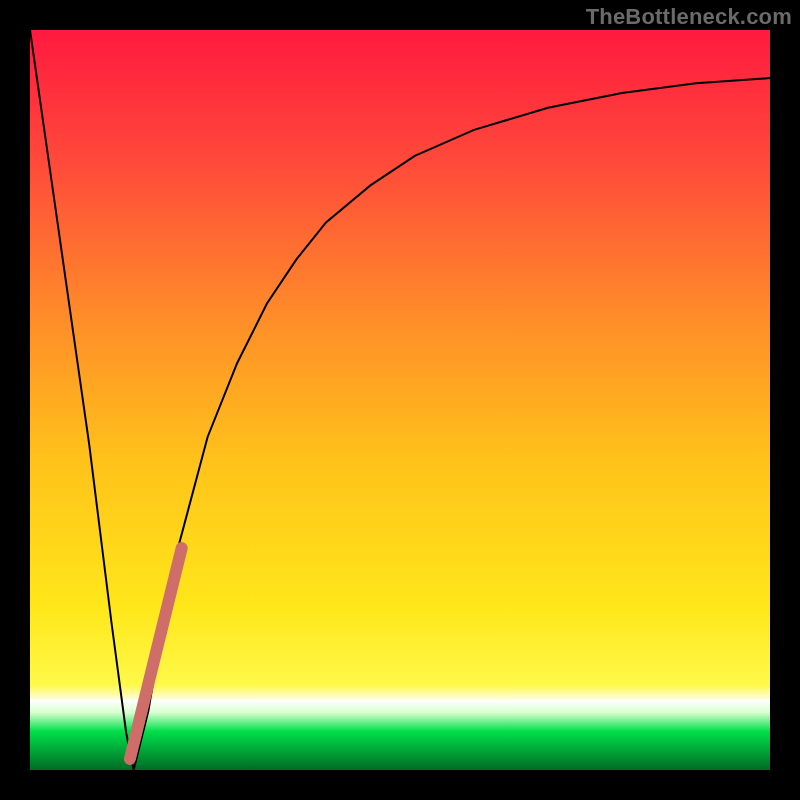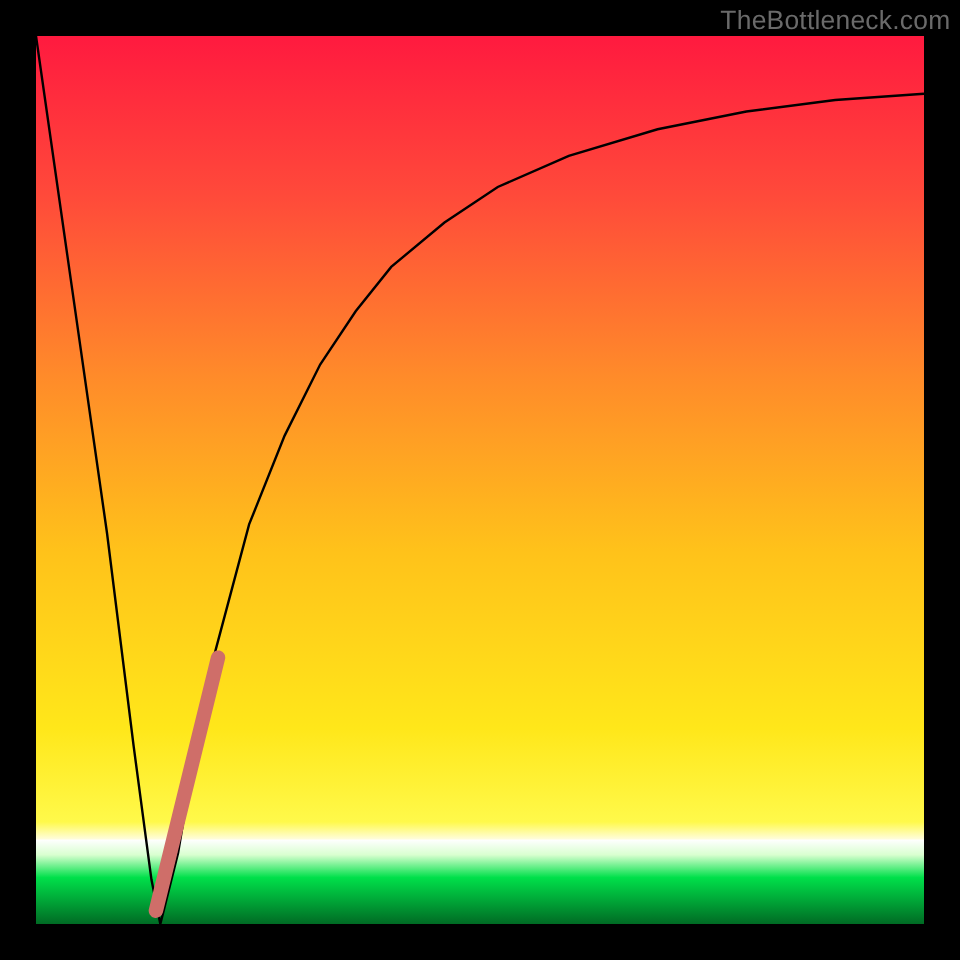--- a/index.html
+++ b/index.html
@@ -22,21 +22,21 @@
     top: 30px;
     width: 740px;
     height: 740px;
   }
   .watermark {
     position: absolute;
     top: 4px;
     right: 8px;
     color: #6a6a6a;
     font-size: 22px;
-    font-weight: 400;
+    font-weight: 700;
     letter-spacing: 0.2px;
     user-select: none;
   }
   svg { display: block; }
 </style>
 </head>
 <body>
 
 <div class="frame">
   <div class="watermark">TheBottleneck.com</div>

